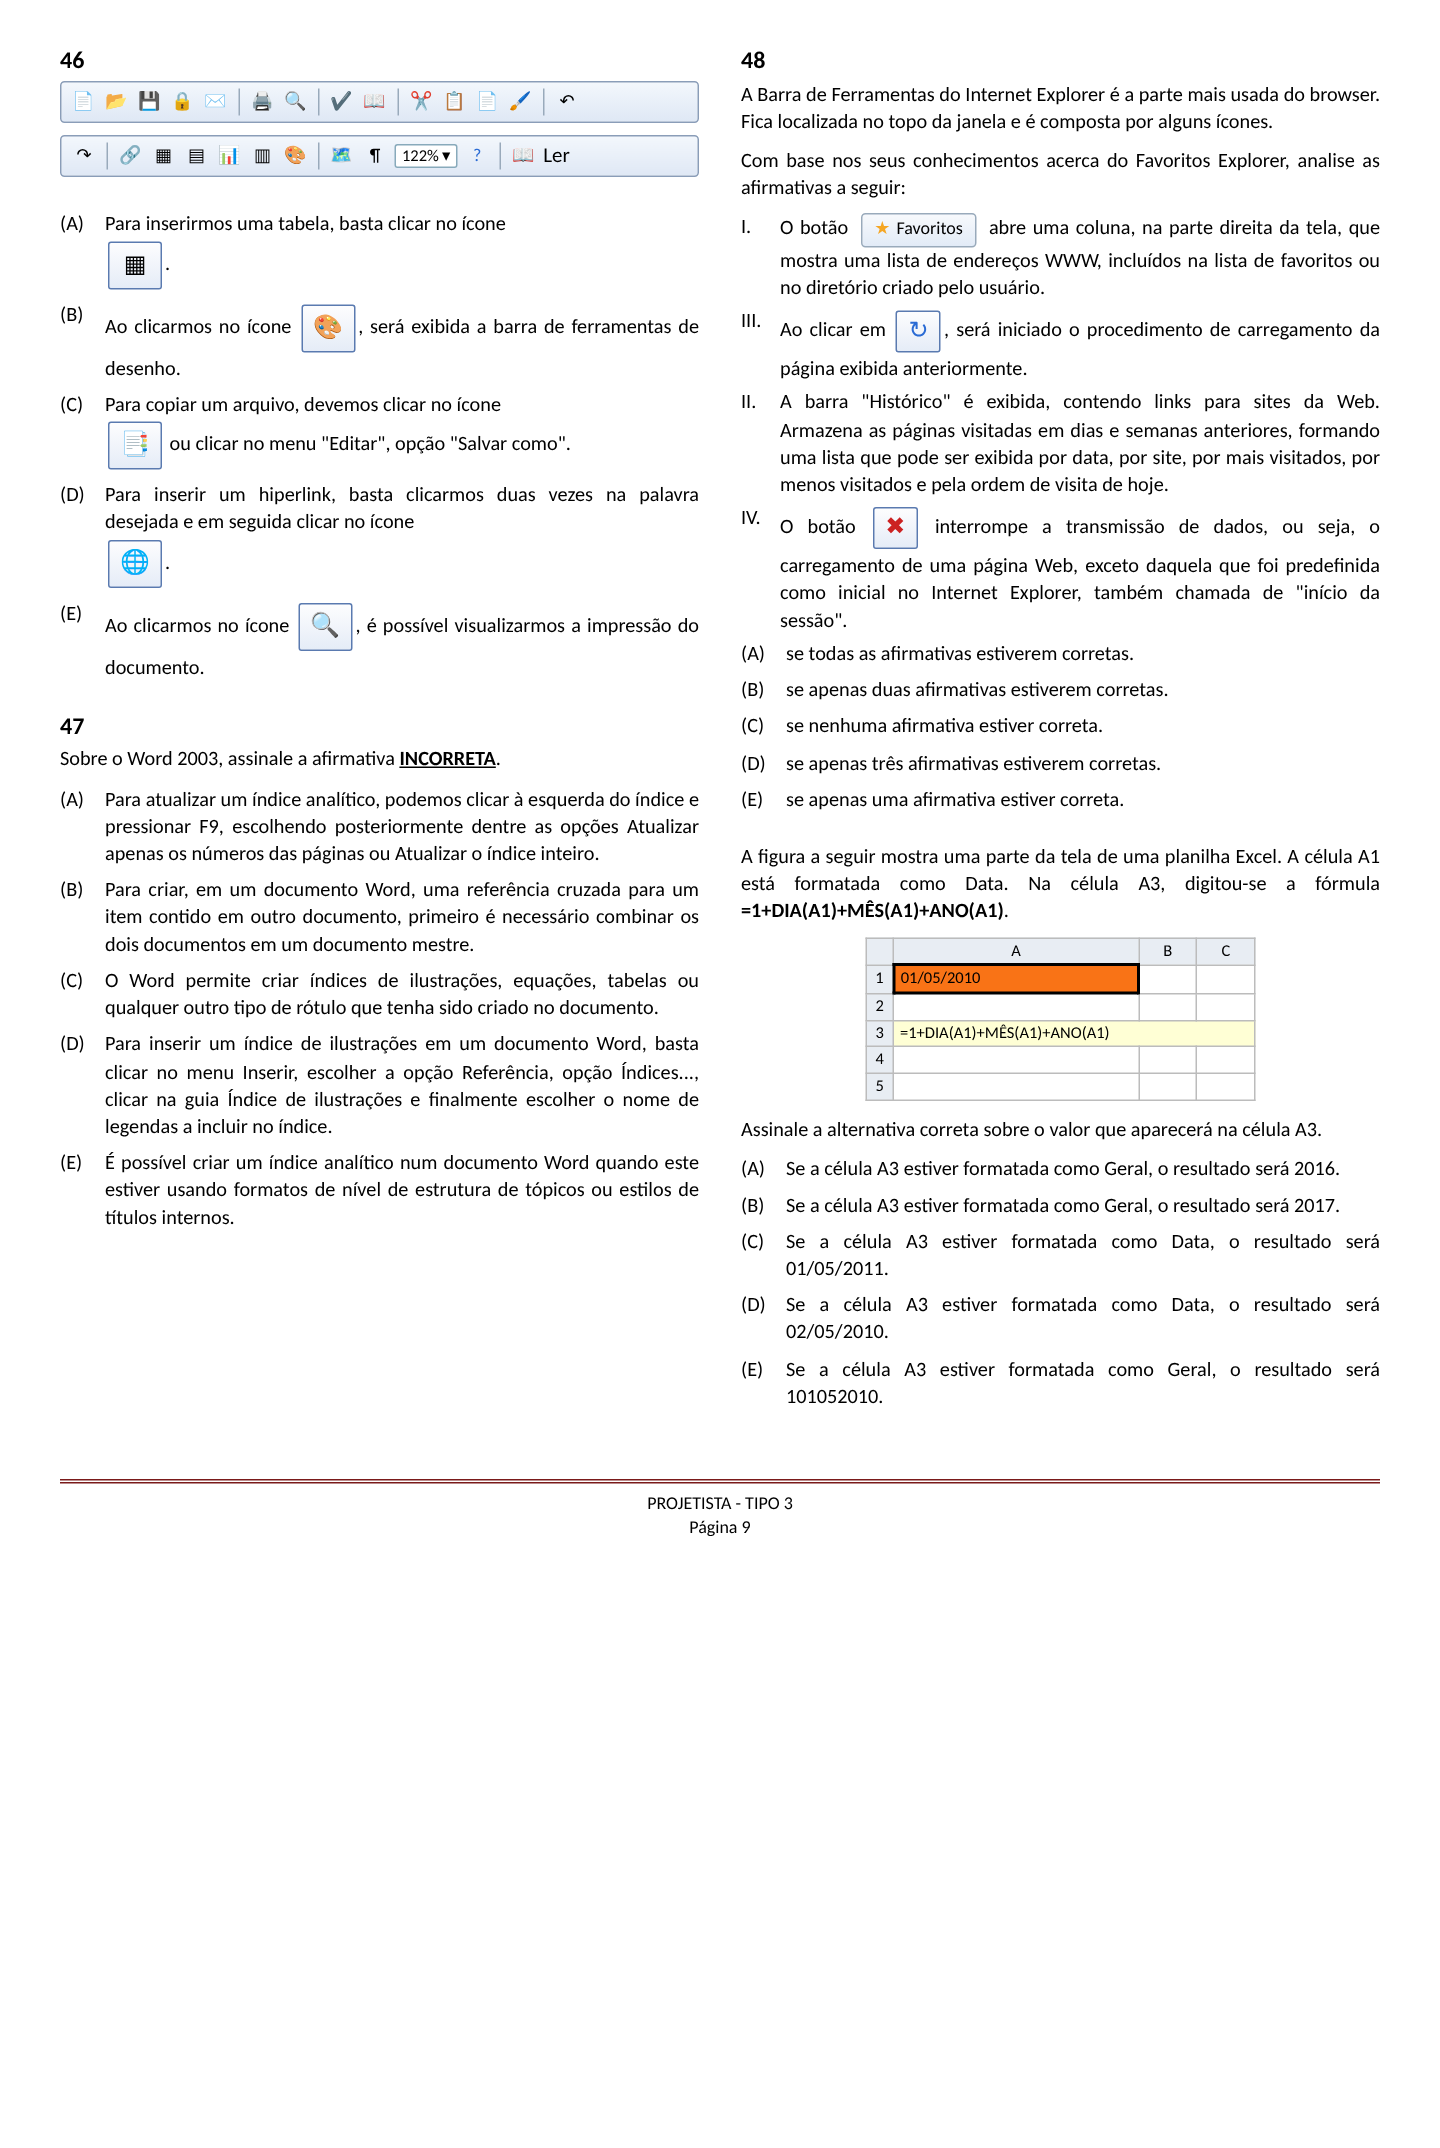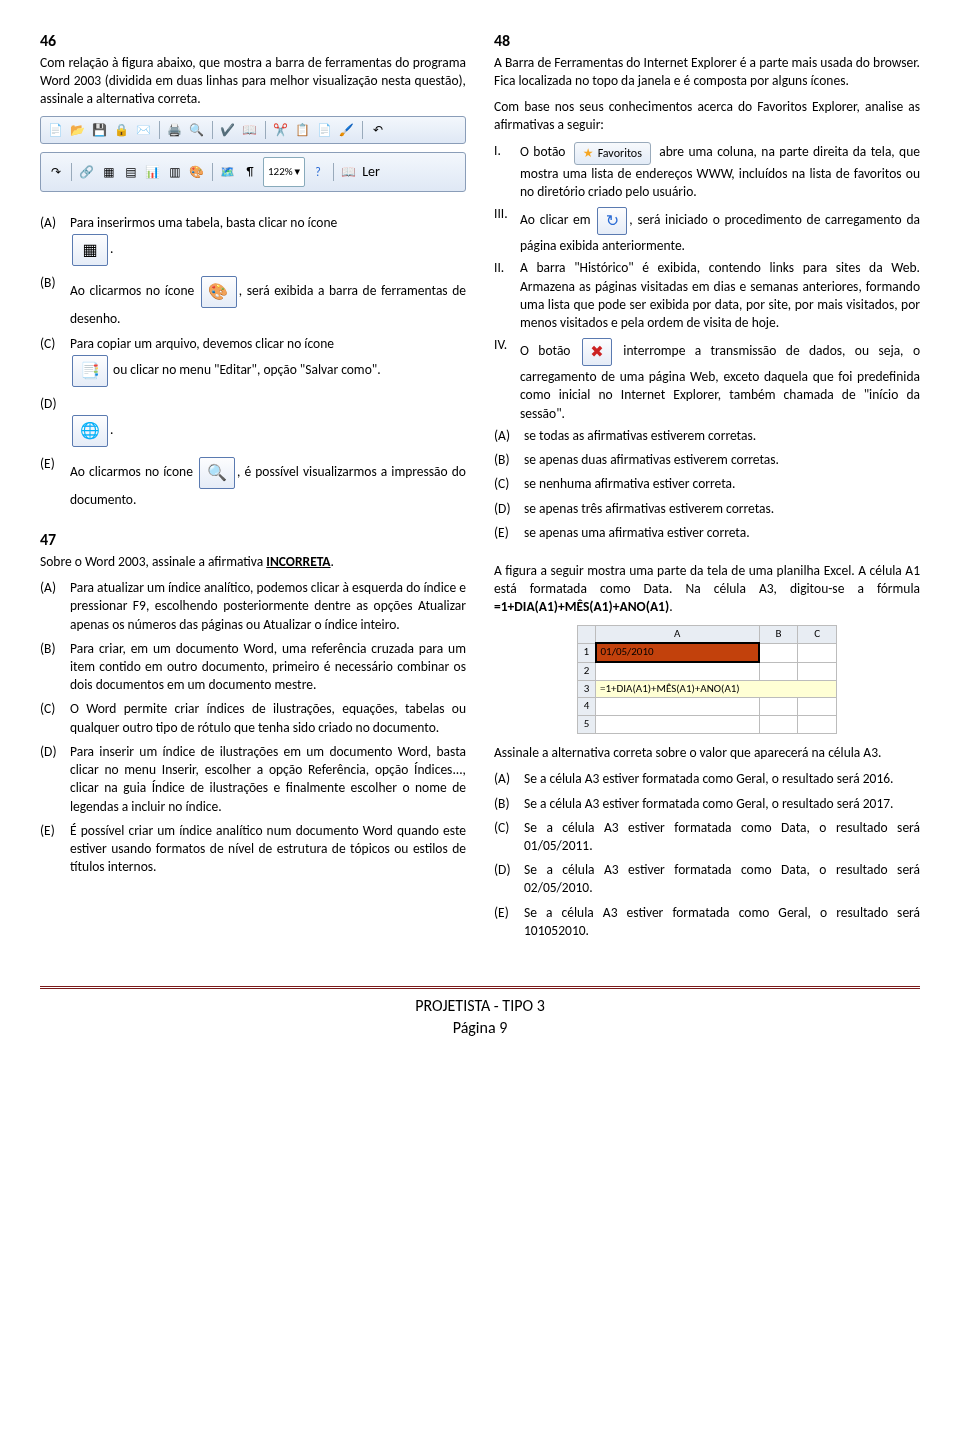--- a/index.html
+++ b/index.html
@@ -19,34 +19,33 @@
   .favoritos-btn { display: inline-flex; align-items: center; gap: 4px; border: 1px solid #9ab; background: linear-gradient(#f7f9fc,#e2ebf7); border-radius: 3px; padding: 2px 8px; font-size: 12px; vertical-align: middle; margin: 0 4px; }
   .star { color: #f5a623; }
   .roman-row { display: flex; align-items: flex-start; margin-bottom: 4px; }
   .roman-label { width: 26px; flex-shrink: 0; }
   .roman-body { flex: 1; text-align: justify; }
   .underb { text-decoration: underline; font-weight: bold; }
   .excel { border: 1px solid #888; margin: 8px auto 10px; width: 260px; font-size: 11px; border-collapse: collapse; }
   .excel th, .excel td { border: 1px solid #bcbcbc; padding: 1px 4px; height: 17px; }
   .excel th { background: #e8edf3; font-weight: normal; text-align: center; }
   .excel .rh { background: #e8edf3; width: 18px; text-align: center; }
-  .excel .a1 { background: #c2410c; }
+  .excel .a1 { background: #f97316; }
   .excel .a3 { background: #ffffd5; }
   .footer-rule { border-top: 3px double #7a1a1a; margin-top: 40px; }
-  .footer { text-align: center; font-size: 16px; padding: 6px 0 20px; }
-  .zoom { display: inline-flex; align-items: center; gap: 2px; border: 1px solid #8ab; background: #fff; padding: 0 4px; height: 30px; font-size: 11px; border-radius: 2px; }
+  .footer { text-align: center; font-size: 12px; padding: 6px 0 20px; }
+  .zoom { display: inline-flex; align-items: center; gap: 2px; border: 1px solid #8ab; background: #fff; padding: 0 4px; height: 16px; font-size: 11px; border-radius: 2px; }
 </style>
 </head>
 <body>
 
 <div class="cols">
 
   <div class="col">
     <div class="qnum">46</div>
-    <div class="qtext">Com relação à figura abaixo, que mostra a barra de ferramentas do programa Word 2003 (dividida em duas linhas para melhor visualização nesta questão), assinale a alternativa correta.</div>
 
     <div class="toolbar">
       <span class="tico">📄</span>
       <span class="tico">📂</span>
       <span class="tico">💾</span>
       <span class="tico">🔒</span>
       <span class="tico">✉️</span>
       <span class="sep"></span>
       <span class="tico">🖨️</span>
       <span class="tico">🔍</span>
@@ -102,21 +101,21 @@
     <div class="opt-row">
       <div class="opt-label">(C)</div>
       <div class="opt-body">
         <span>Para copiar um arquivo, devemos clicar no ícone</span><br>
         <span class="inline-icon">📑</span><span> ou clicar no menu "Editar", opção "Salvar como".</span>
       </div>
     </div>
     <div class="opt-row">
       <div class="opt-label">(D)</div>
       <div class="opt-body">
-        <br>
+        <span>Para inserir um hiperlink, basta clicarmos duas vezes na palavra desejada e em seguida clicar no ícone</span><br>
         <span class="inline-icon">🌐</span>.
       </div>
     </div>
     <div class="opt-row">
       <div class="opt-label">(E)</div>
       <div class="opt-body">
         <span>Ao clicarmos no ícone </span><span class="inline-icon">🔍</span><span>, é possível visualizarmos a impressão do documento.</span>
       </div>
     </div>
 

